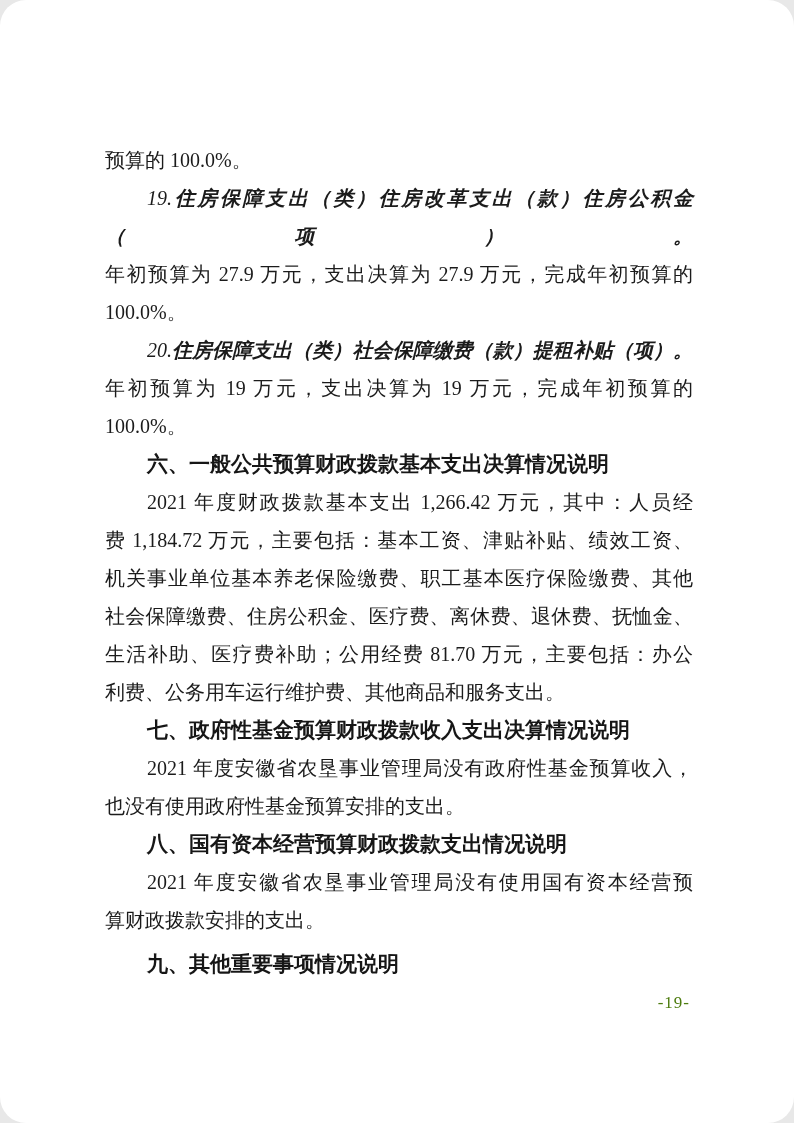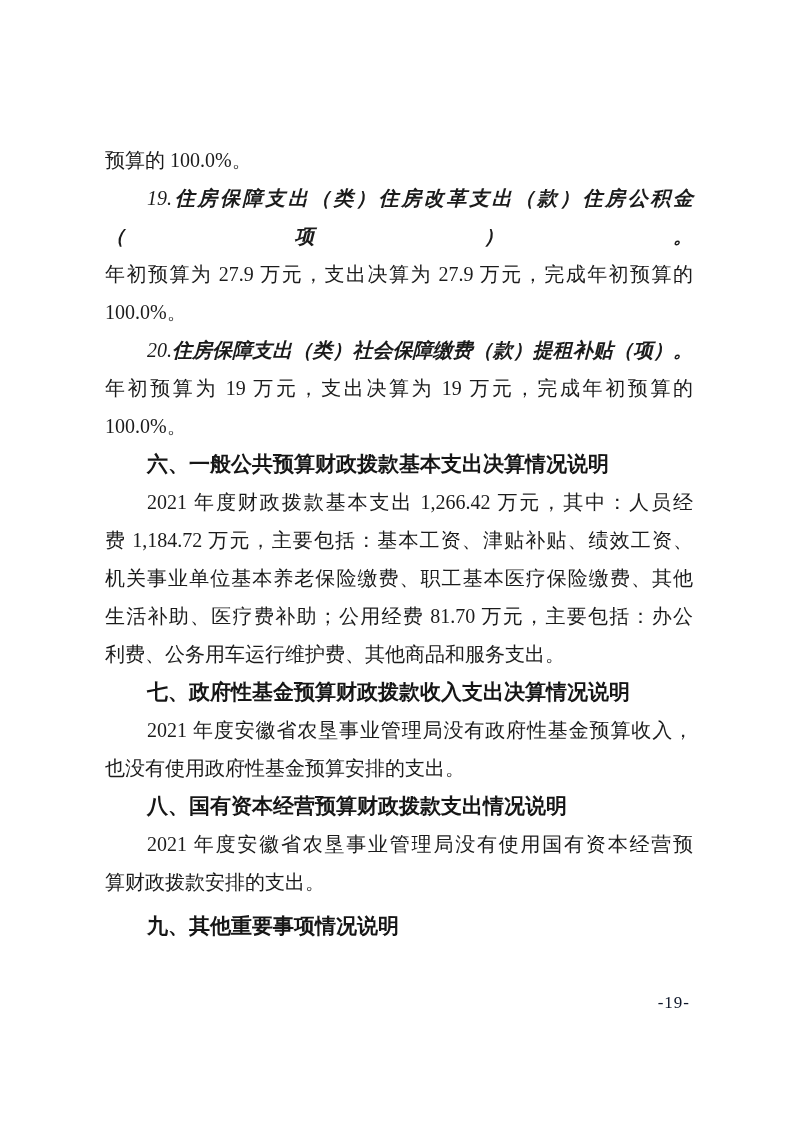--- a/index.html
+++ b/index.html
@@ -7,20 +7,21 @@
     padding: 0;
     background: #e8e8e8;
   }
   .page {
     position: relative;
     width: 794px;
     height: 1123px;
     background: #ffffff;
     overflow: hidden;
     margin: 0 auto;
+    border-radius: 26px;
   }
   .content {
     position: absolute;
     left: 105px;
     top: 141px;
     width: 588px;
   }
   .line {
     font-family: "Liberation Serif", "DejaVu Serif", serif;
     font-size: 20px;
@@ -52,40 +53,41 @@
     font-weight: bold;
     font-style: italic;
   }
   .page-number {
     position: absolute;
     top: 993px;
     right: 104px;
     font-family: "Liberation Serif", "DejaVu Serif", serif;
     font-size: 17px;
     line-height: 20px;
-    color: #0f172a;
+    color: #4d7c0f;
     letter-spacing: 1px;
   }
 </style>
 </head>
 <body>
 
 <div class="page">
   <div class="content" id="doc-content">
       <div class="line">预算的 100.0%。</div>
       <div class="line fill indent"><span class="item-num">19.</span><span class="item-title">住房保障支出（类）住房改革支出（款）住房公积金（项）。</span></div>
       <div class="line fill">年初预算为 27.9 万元，支出决算为 27.9 万元，完成年初预算的</div>
       <div class="line">100.0%。</div>
       <div class="line fill indent"><span class="item-num">20.</span><span class="item-title">住房保障支出（类）社会保障缴费（款）提租补贴（项）。</span></div>
       <div class="line fill">年初预算为 19 万元，支出决算为 19 万元，完成年初预算的</div>
       <div class="line">100.0%。</div>
       <div class="line heading indent">六、一般公共预算财政拨款基本支出决算情况说明</div>
       <div class="line fill indent">2021 年度财政拨款基本支出 1,266.42 万元，其中：人员经</div>
       <div class="line fill">费 1,184.72 万元，主要包括：基本工资、津贴补贴、绩效工资、</div>
       <div class="line fill">机关事业单位基本养老保险缴费、职工基本医疗保险缴费、其他</div>
+      <div class="line fill">社会保障缴费、住房公积金、医疗费、离休费、退休费、抚恤金、</div>
       <div class="line fill">生活补助、医疗费补助；公用经费 81.70 万元，主要包括：办公</div>
       <div class="line">利费、公务用车运行维护费、其他商品和服务支出。</div>
       <div class="line heading indent">七、政府性基金预算财政拨款收入支出决算情况说明</div>
       <div class="line fill indent">2021 年度安徽省农垦事业管理局没有政府性基金预算收入，</div>
       <div class="line">也没有使用政府性基金预算安排的支出。</div>
       <div class="line heading indent">八、国有资本经营预算财政拨款支出情况说明</div>
       <div class="line fill indent">2021 年度安徽省农垦事业管理局没有使用国有资本经营预</div>
       <div class="line">算财政拨款安排的支出。</div>
       <div class="line heading indent gap-top">九、其他重要事项情况说明</div>
     </div>

